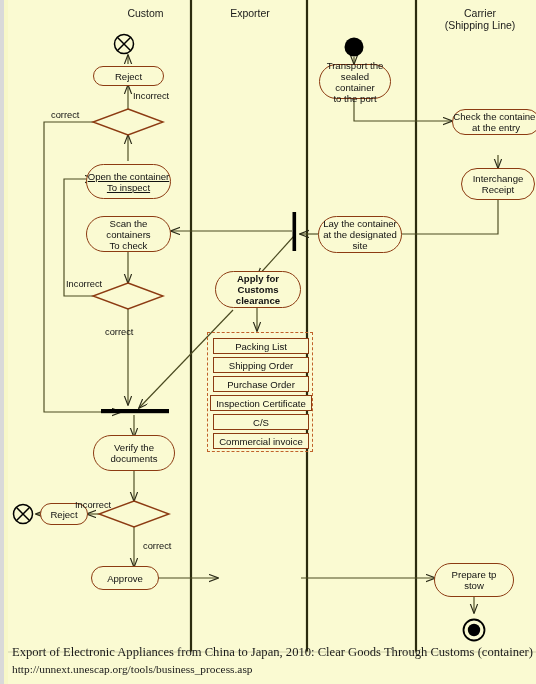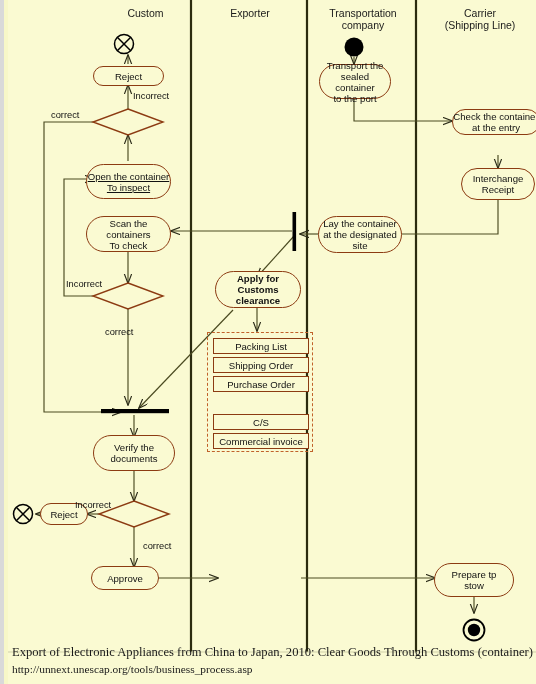--- a/index.html
+++ b/index.html
@@ -163,21 +163,20 @@
 
       <g fill="#fafad2" stroke="#8c3b12" stroke-width="1.4">
         <polygon points="120,109 155,122 120,135 85,122"></polygon>
         <polygon points="120,283 155,296 120,309 85,296"></polygon>
         <polygon points="126,501 161,514 126,527 91,514"></polygon>
       </g>
     </svg>
 
     <div class="lane-title" style="left:95px;top:7px;width:85px;">Custom</div>
     <div class="lane-title" style="left:192px;top:7px;width:100px;">Exporter</div>
-    <div class="lane-title" style="left:300px;top:7px;width:110px;">Transportation company</div>
     <div class="lane-title" style="left:416px;top:7px;width:112px;">Carrier
 (Shipping Line)</div>
 
     <div class="node activity" style="left:311px;top:64px;width:72px;height:35px;">Transport the
 sealed container
 to the port</div>
 
     <div class="node activity" style="left:444px;top:109px;width:88px;height:26px;">Check the container
 at the entry</div>
 
@@ -207,20 +206,21 @@
     <div class="node activity" style="left:83px;top:566px;width:68px;height:24px;">Approve</div>
 
 
     <div class="node activity" style="left:426px;top:563px;width:80px;height:34px;">Prepare tp
 stow</div>
 
     <div class="doc-group" style="left:199px;top:332px;width:106px;height:120px;">
       <div class="node doc-box" style="position:absolute;left:5px;top:5px;width:96px;height:16px;">Packing List</div>
       <div class="node doc-box" style="position:absolute;left:5px;top:24px;width:96px;height:16px;">Shipping Order</div>
       <div class="node doc-box" style="position:absolute;left:5px;top:43px;width:96px;height:16px;">Purchase Order</div>
+      <div class="node doc-box" style="position:absolute;left:2px;top:62px;width:102px;height:16px;">Inspection Certificate</div>
       <div class="node doc-box" style="position:absolute;left:5px;top:81px;width:96px;height:16px;">C/S</div>
       <div class="node doc-box" style="position:absolute;left:5px;top:100px;width:96px;height:16px;">Commercial invoice</div>
     </div>
 
     <div class="edge-label" style="left:125px;top:91px;">Incorrect</div>
     <div class="edge-label" style="left:43px;top:110px;">correct</div>
     <div class="edge-label" style="left:58px;top:279px;">Incorrect</div>
     <div class="edge-label" style="left:97px;top:327px;">correct</div>
     <div class="edge-label" style="left:67px;top:500px;">Incorrect</div>
     <div class="edge-label" style="left:135px;top:541px;">correct</div>

